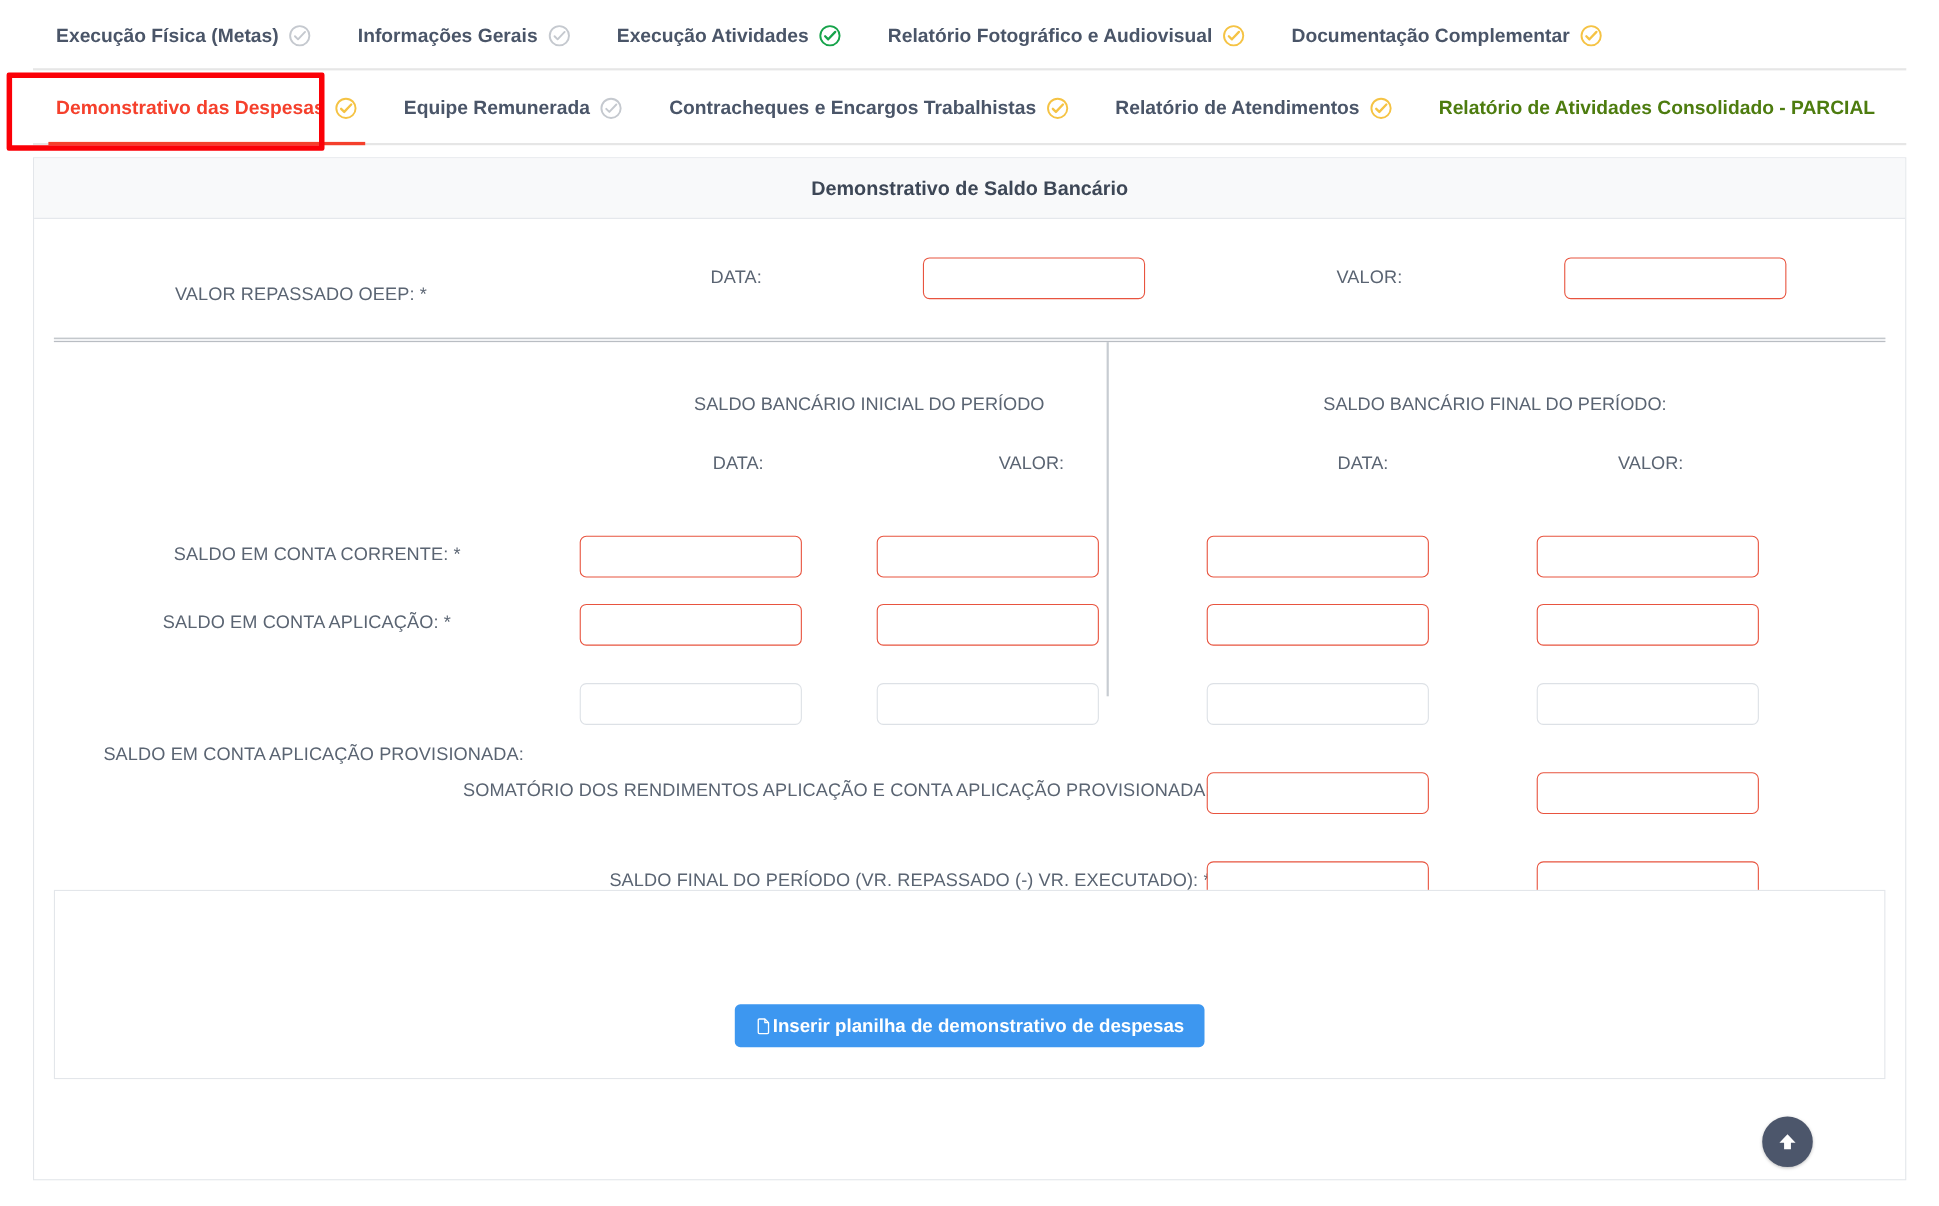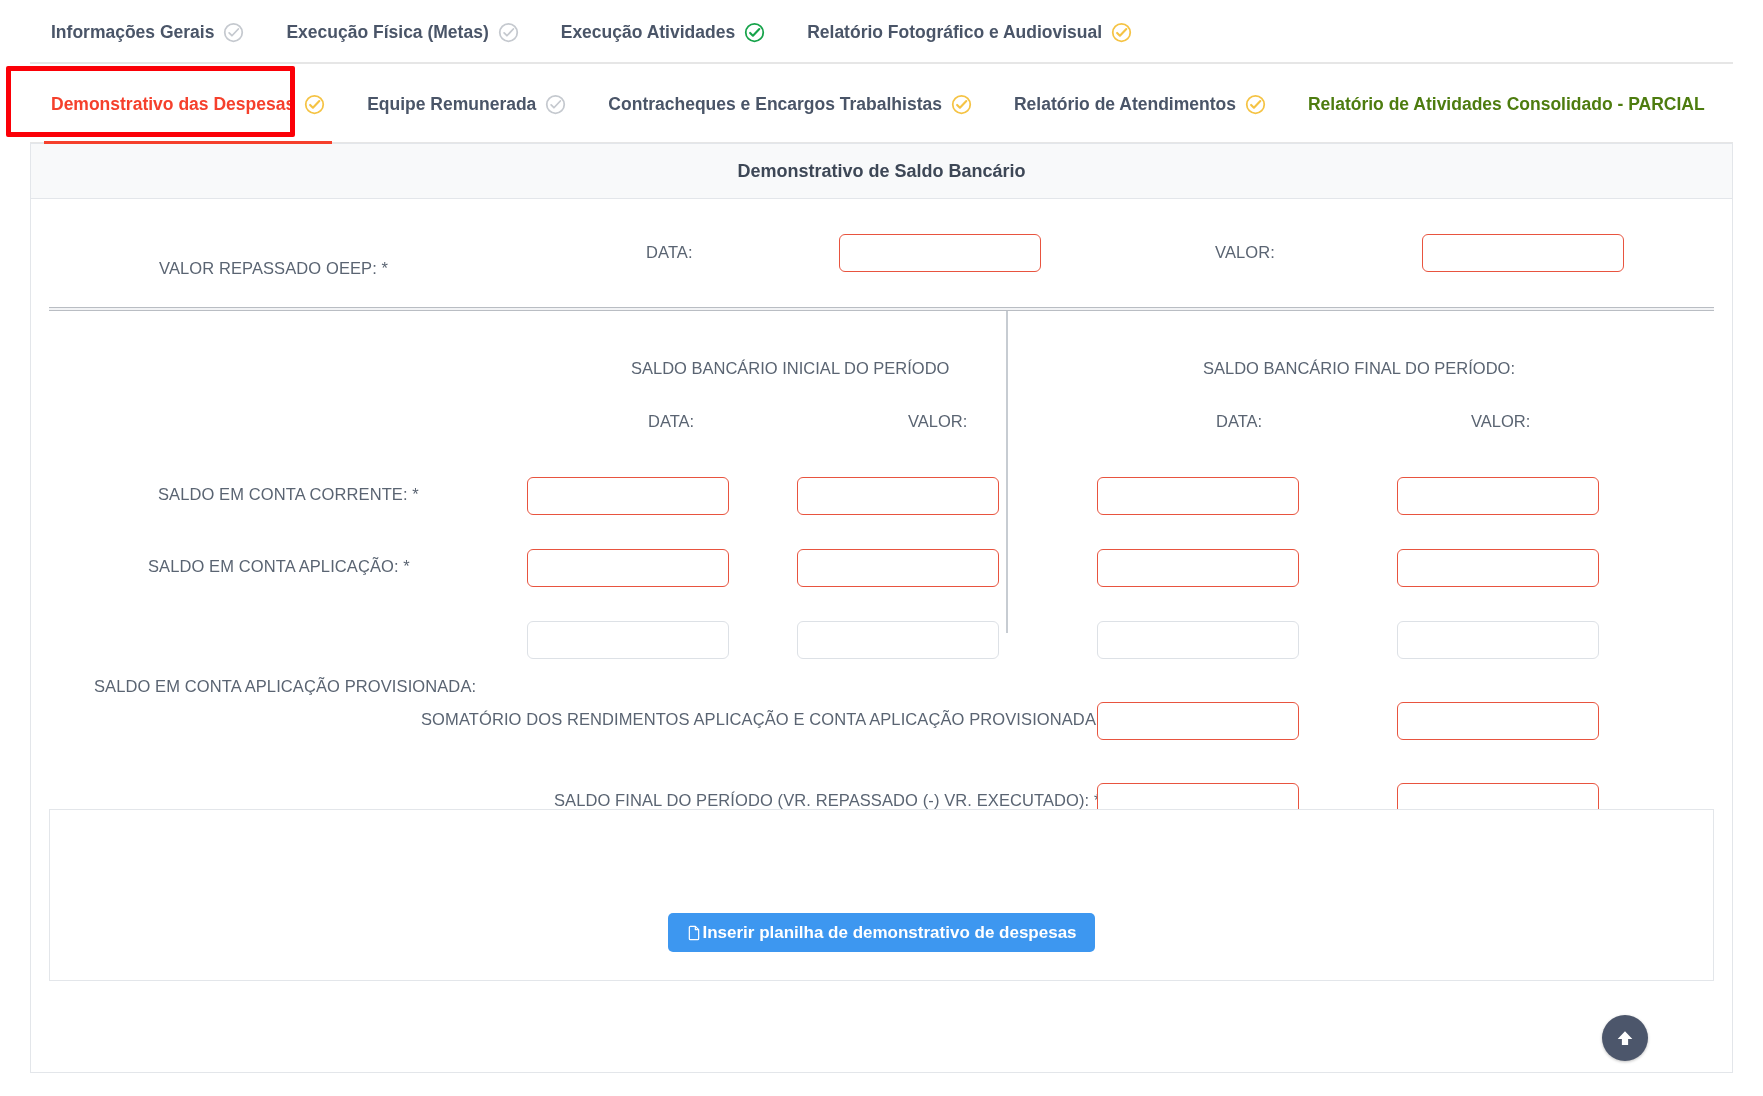--- a/index.html
+++ b/index.html
@@ -12,21 +12,21 @@
   }
   .page { position: relative; width: 1763px; height: 1096px; background:#fff; }
 
   
   .tabstrip {
     position: absolute; left: 0; width: 1763px;
     display: flex; align-items: center;
     padding-left: 30px;
   }
   .tabstrip.row1 { top: 0; height: 64px; }
-  .tabstrip.row2 { top: 64px; height: 80px; border-radius: 22px; }
+  .tabstrip.row2 { top: 64px; height: 68px; border-radius: 22px; }
   .tabstrip.row1::after {
     content: ""; position: absolute; left: 30px; right: 30px; bottom: 0;
     height: 2px; background: #e6e6e6;
   }
   .tabstrip.row2::after {
     content: ""; position: absolute; left: 30px; right: 30px; bottom: 0;
     height: 2px; background: #e6e6e6;
   }
   .tab {
     display: flex; align-items: center; gap: 9px;
@@ -136,48 +136,57 @@
   }
   .scrolltop svg { width: 22px; height: 22px; display:block; }
 </style>
 </head>
 <body>
 
 <div class="page">
 
   <div class="tabstrip row1">
     <div class="tab">
-      <span>Informações Gerais</span>
+      <span>Execução Física (Metas)</span>
       <span class="chk">
         <svg viewBox="0 0 24 24" fill="none">
             <circle cx="12" cy="12" r="10" stroke="#c5c9cf" stroke-width="2"></circle>
             <path d="M7 12.5l3.2 3.2L17.5 8" stroke="#c5c9cf" stroke-width="2" stroke-linecap="round" stroke-linejoin="round"></path>
           </svg>
       </span>
     </div>
     <div class="tab">
-      <span>Execução Física (Metas)</span>
+      <span>Informações Gerais</span>
       <span class="chk">
         <svg viewBox="0 0 24 24" fill="none">
             <circle cx="12" cy="12" r="10" stroke="#c5c9cf" stroke-width="2"></circle>
             <path d="M7 12.5l3.2 3.2L17.5 8" stroke="#c5c9cf" stroke-width="2" stroke-linecap="round" stroke-linejoin="round"></path>
           </svg>
       </span>
     </div>
     <div class="tab">
       <span>Execução Atividades</span>
       <span class="chk">
         <svg viewBox="0 0 24 24" fill="none">
             <circle cx="12" cy="12" r="10" stroke="#16a34a" stroke-width="2"></circle>
             <path d="M7 12.5l3.2 3.2L17.5 8" stroke="#16a34a" stroke-width="2.4" stroke-linecap="round" stroke-linejoin="round"></path>
           </svg>
       </span>
     </div>
     <div class="tab">
       <span>Relatório Fotográfico e Audiovisual</span>
+      <span class="chk">
+        <svg viewBox="0 0 24 24" fill="none">
+            <circle cx="12" cy="12" r="10" stroke="#f5c344" stroke-width="2"></circle>
+            <path d="M7 12.5l3.2 3.2L17.5 8" stroke="#f5c344" stroke-width="2.4" stroke-linecap="round" stroke-linejoin="round"></path>
+          </svg>
+      </span>
+    </div>
+    <div class="tab">
+      <span>Documentação Complementar</span>
       <span class="chk">
         <svg viewBox="0 0 24 24" fill="none">
             <circle cx="12" cy="12" r="10" stroke="#f5c344" stroke-width="2"></circle>
             <path d="M7 12.5l3.2 3.2L17.5 8" stroke="#f5c344" stroke-width="2.4" stroke-linecap="round" stroke-linejoin="round"></path>
           </svg>
       </span>
     </div>
   </div>
 
   <div class="tabstrip row2">
@@ -242,21 +251,21 @@
       <div class="vdivider"></div>
 
       <div class="sec-title" style="left:600px; top:160px;text-align:center;">SALDO BANCÁRIO INICIAL DO PERÍODO</div>
       <div class="sec-title" style="left:1172px; top:160px;">SALDO BANCÁRIO FINAL DO PERÍODO:</div>
 
       <div class="col-title" style="left:617px; top:213px;">DATA:</div>
       <div class="col-title" style="left:877px; top:213px;">VALOR:</div>
       <div class="col-title" style="left:1185px; top:213px;">DATA:</div>
       <div class="col-title" style="left:1440px; top:213px;">VALOR:</div>
 
-      <div class="field-row" style="top:278px;">
+      <div class="field-row" style="top:288px;">
         <span class="lbl field-lbl" style="left:127px;">SALDO EM CONTA CORRENTE: *</span>
         <input class="inp" style="position: absolute; left: 496px; top: 0px;" type="text" value="">
         <input class="inp" style="position: absolute; left: 766px; top: 0px;" type="text" value="">
         <input class="inp" style="position: absolute; left: 1066px; top: 0px;" type="text" value="">
         <input class="inp" style="position: absolute; left: 1366px; top: 0px;" type="text" value="">
       </div>
 
       <div class="field-row" style="top:350px;">
         <span class="lbl field-lbl" style="left:117px;">SALDO EM CONTA APLICAÇÃO: *</span>
         <input class="inp" style="position: absolute; left: 496px; top: 0px;" type="text" value="">

